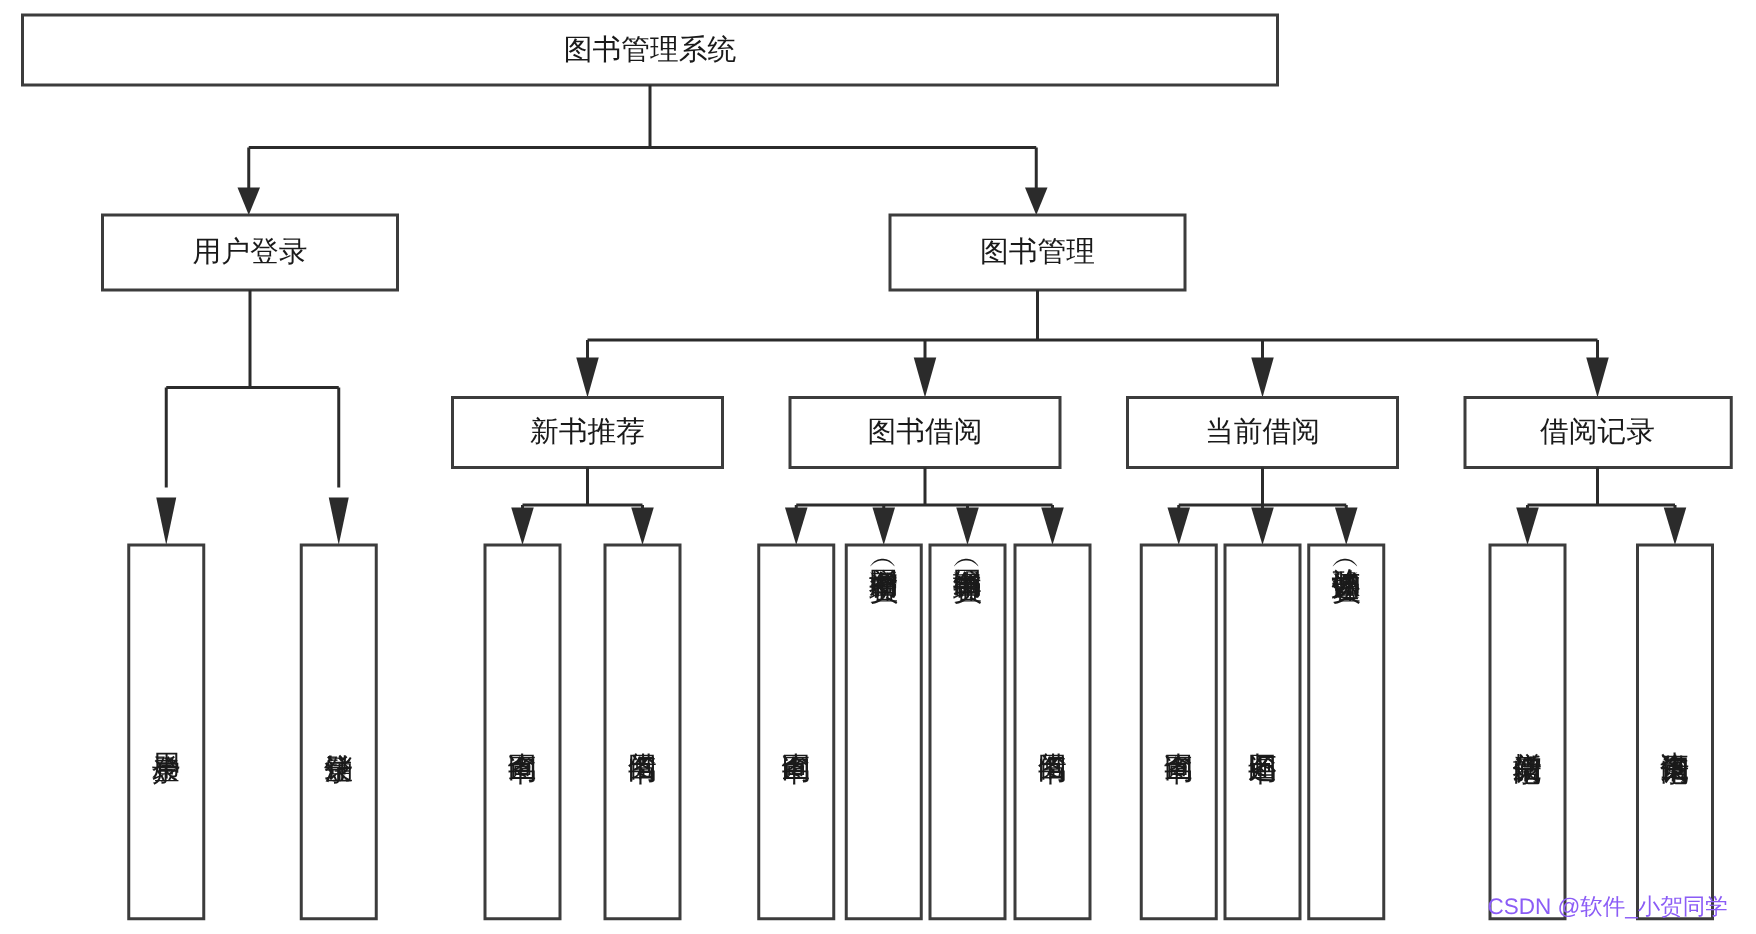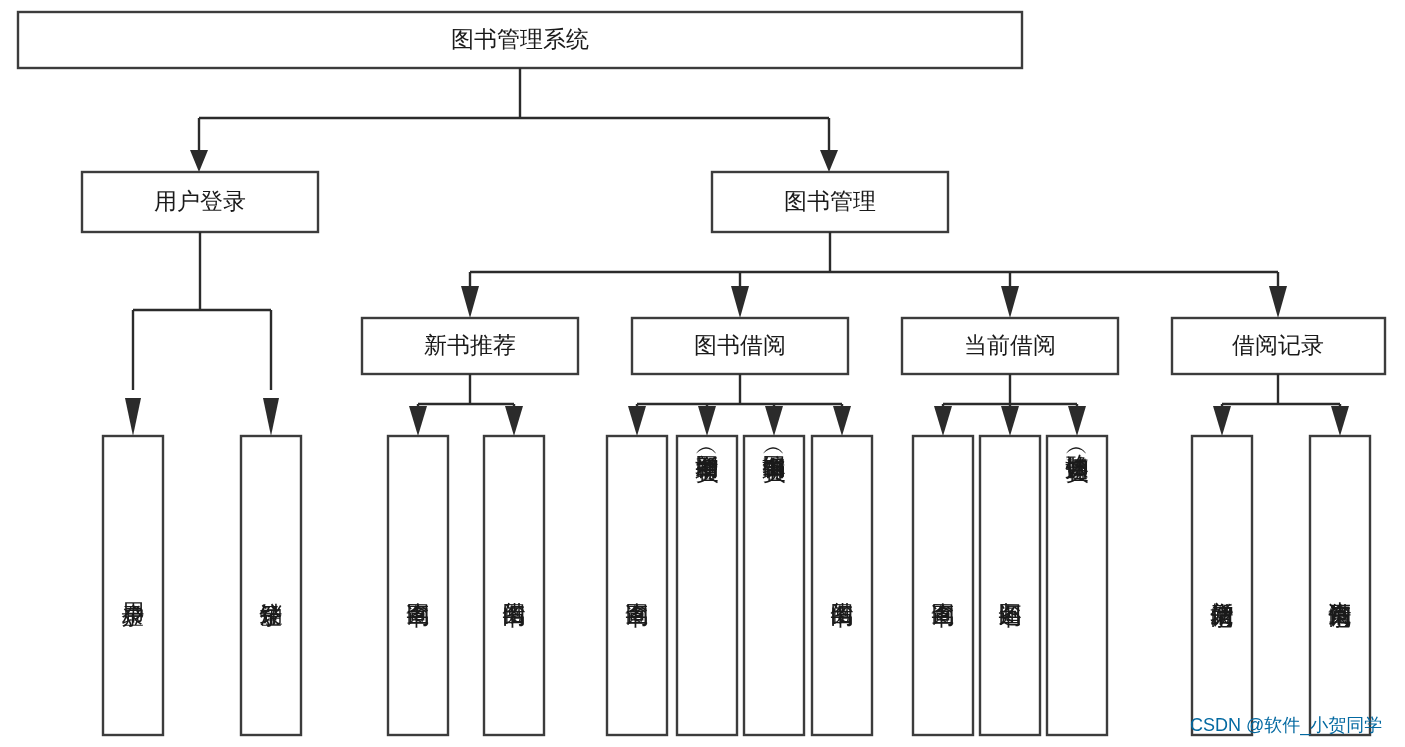--- a/index.html
+++ b/index.html
@@ -66,21 +66,21 @@
     font-size: 23px;
     line-height: 1.08;
     letter-spacing: 1px;
     color: #1a1a1a;
     white-space: nowrap;
   }
   .watermark {
     position: absolute;
     font-family: "Liberation Sans", "DejaVu Sans", sans-serif;
     font-size: 18px;
-    color: #0369a1;
+    color: #8b5cf6;
     white-space: nowrap;
   }
 </style>
 </head>
 <body>
 
 <div id="diagram-root">
 
   <svg class="diagram-svg" viewBox="0 0 1405 747" xmlns="http://www.w3.org/2000/svg">
 

